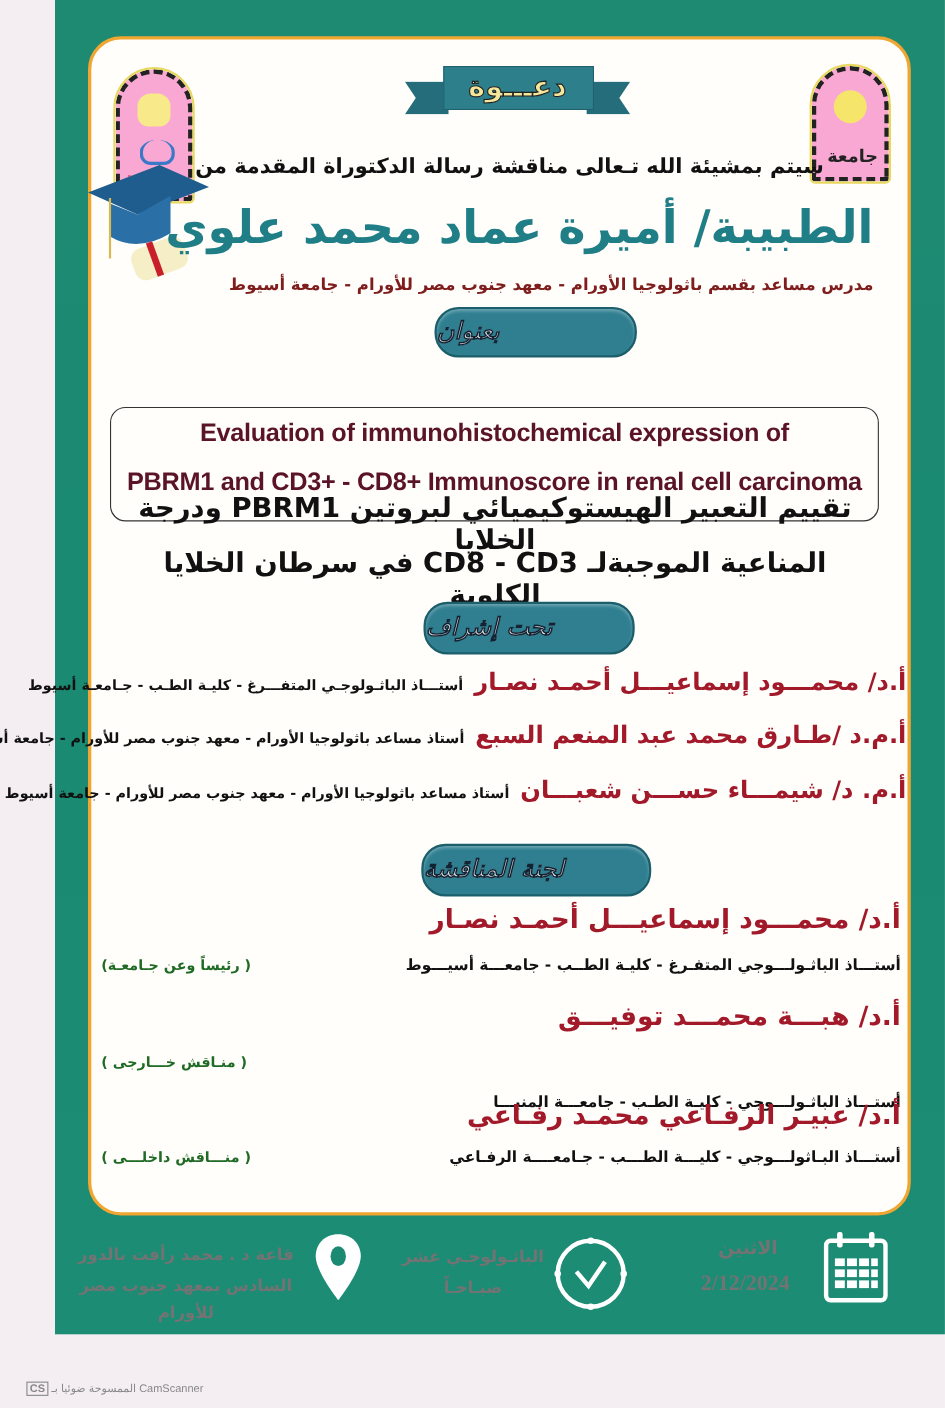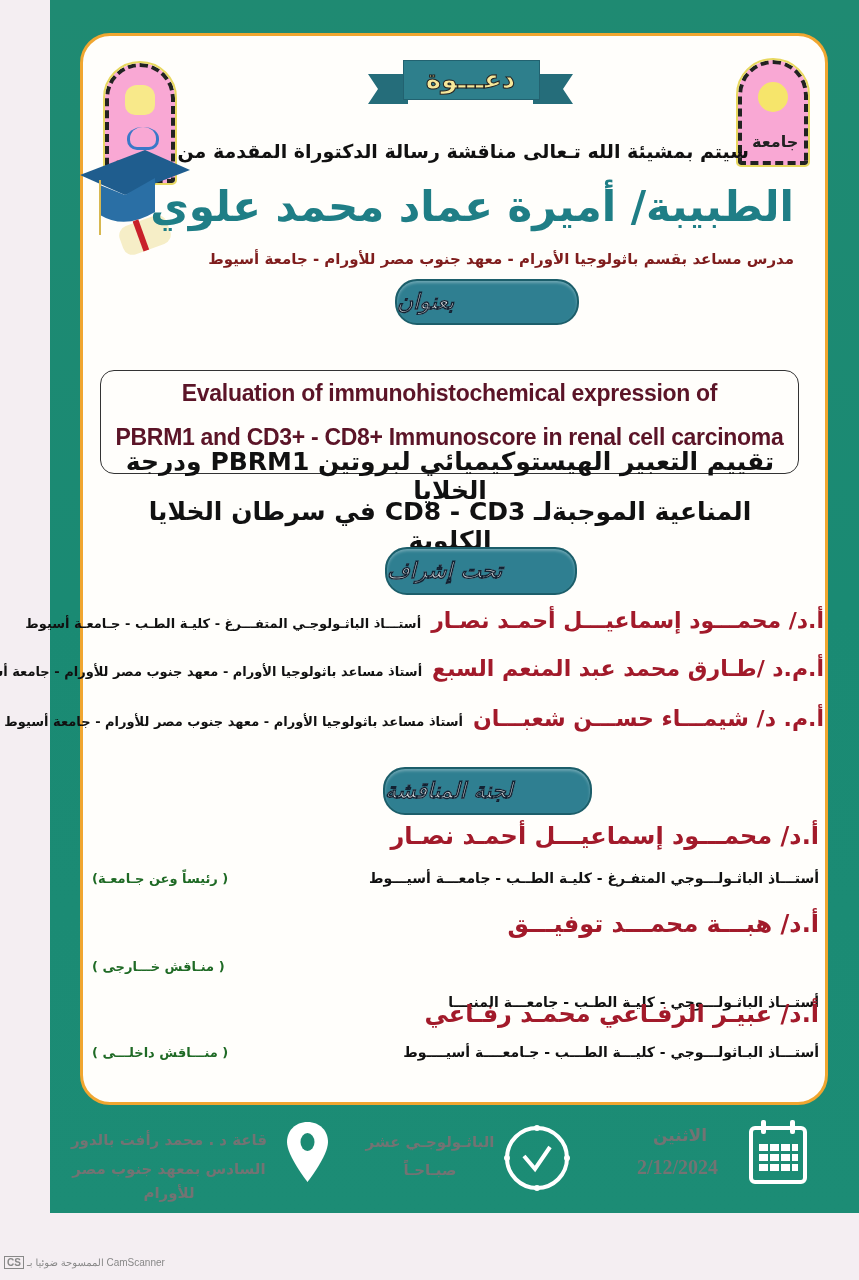--- a/index.html
+++ b/index.html
@@ -68,21 +68,21 @@
   .ar-title { left:110px; width:680px; text-align:center; font-size:25px; font-weight:bold; color:#111; }
   .sup-row { right:35px; white-space:nowrap; display:flex; align-items:baseline; gap:10px; direction:rtl; }
   .sup-row .nm { color:#a21a2a; font-weight:bold; font-size:22px; }
   .sup-row .af { color:#111; font-weight:bold; font-size:13px; }
   .cm-name { right:40px; color:#a21a2a; font-weight:bold; font-size:24px; white-space:nowrap; }
   .cm-aff { right:40px; color:#111; font-weight:bold; font-size:14px; white-space:nowrap; }
   .cm-role { left:92px; color:#1f6a25; font-weight:bold; font-size:13px; white-space:nowrap; }
   .footer-txt { color:#737373; font-weight:bold; text-align:center; font-size:15px; line-height:24px; }
   .cap { position:absolute; left:60px; top:140px; width:130px; height:120px; }
   .cs { left:4px; top:1256px; font-size:10px; color:#888; white-space:nowrap; font-family:"Liberation Sans", sans-serif; }
-  .cs .box { display:inline-block; border:1px solid #888; padding:0 2px; font-weight:bold; margin-right:3px; }
+  .cs .box { display:inline-block; border:1px solid #888; padding:0 2px; font-weight:bold; margin-right:3px;margin-left:20px; }
 </style>
 </head>
 <body>
 
 <div class="poster"></div>
 
 <div class="panel"></div>
 
 <div class="logo" style="left:105px;top:63px;">
   <div class="sun" style="background:#f8e98a;border-radius:40% 40% 10px 10px;"></div>
@@ -149,21 +149,21 @@
 
 <div class="abs rtl cm-name" style="top:822px;">أ.د/ محمـــود إسماعيـــل أحمـد نصـار</div>
 <div class="abs rtl cm-aff" style="top:870px;">أستـــاذ الباثـولـــوجي المتفـرغ - كليـة الطــب - جامعـــة أسيـــوط</div>
 <div class="abs rtl cm-role" style="top:871px;">( رئيساً وعن جـامعـة)</div>
 
 <div class="abs rtl cm-name" style="top:910px;">أ.د/ هبـــة محمـــد توفيـــق</div>
 <div class="abs rtl cm-aff" style="top:958px;margin-top:36px;">أستـــاذ الباثـولـــوجي - كليـة الطـب - جامعـــة المنيـــا</div>
 <div class="abs rtl cm-role" style="top:959px;">( منـاقش خـــارجى )</div>
 
 <div class="abs rtl cm-name" style="top:1000px;">أ.د/ عبيـر الرفـاعي محمـد رفـاعي</div>
-<div class="abs rtl cm-aff" style="top:1044px;">أستـــاذ البـاثولـــوجي - كليـــة الطـــب - جـامعــــة أسيــــوط</div>
+<div class="abs rtl cm-aff" style="top:1044px;">أستـــاذ البـاثولـــوجي - كليـــة الطـــب - جـامعــــة الرفـاعي</div>
 <div class="abs rtl cm-role" style="top:1045px;">( منـــاقش داخلـــى )</div>
 
 <svg class="abs" style="left:748px;top:1118px;" width="60" height="68" viewBox="0 0 60 68">
   <rect x="3" y="10" width="54" height="54" rx="4" fill="none" stroke="#fff" stroke-width="4"></rect>
   <rect x="13" y="2" width="5" height="14" rx="2" fill="#fff"></rect>
   <rect x="42" y="2" width="5" height="14" rx="2" fill="#fff"></rect>
   <g fill="#fff">
     <rect x="11" y="26" width="9" height="7"></rect>
       <rect x="22" y="26" width="9" height="7"></rect>
       <rect x="33" y="26" width="9" height="7"></rect>

